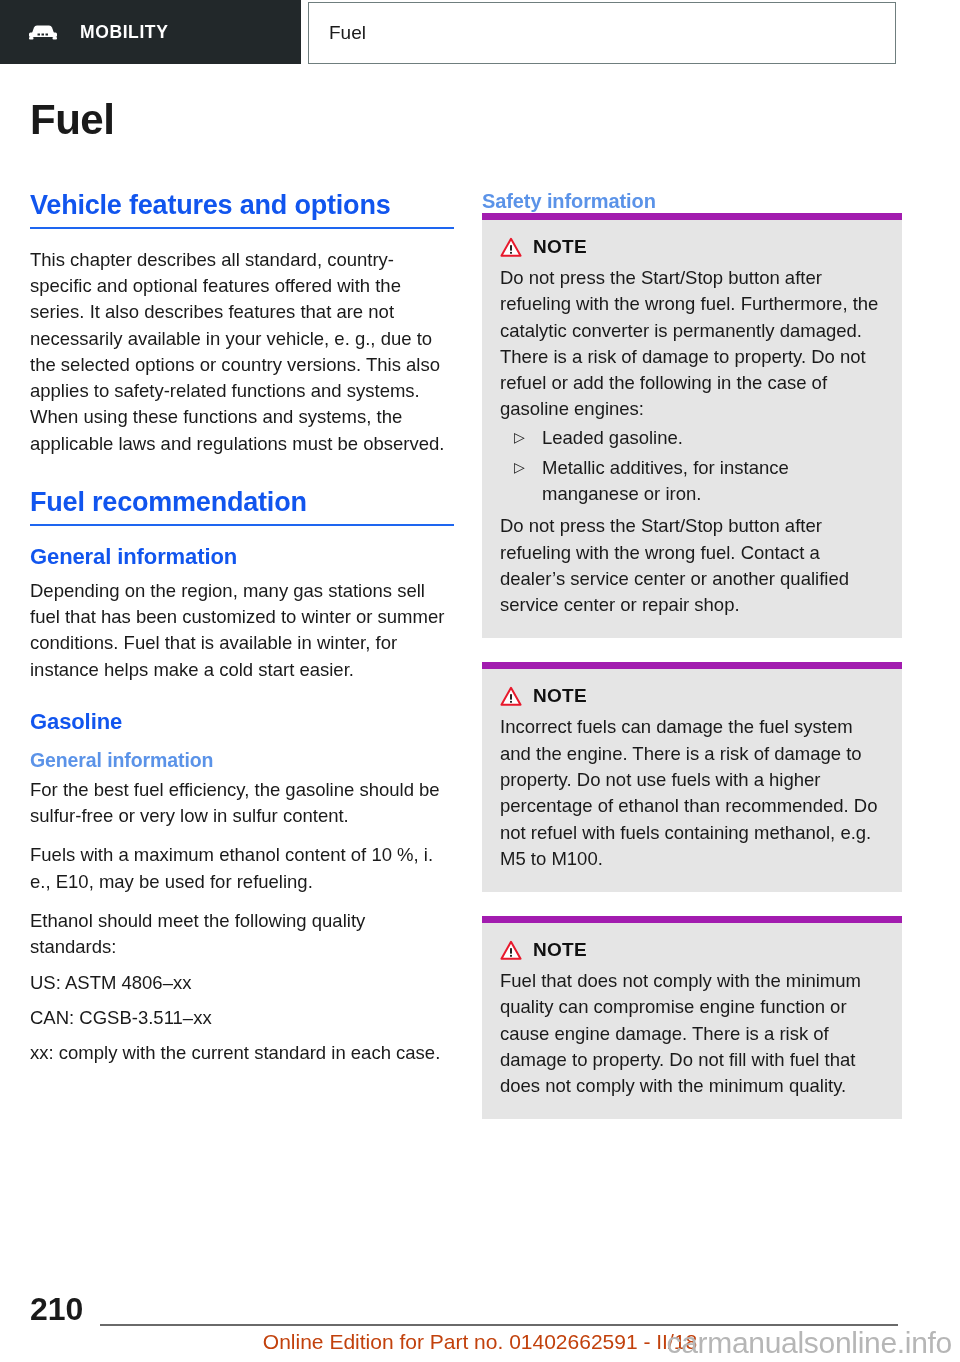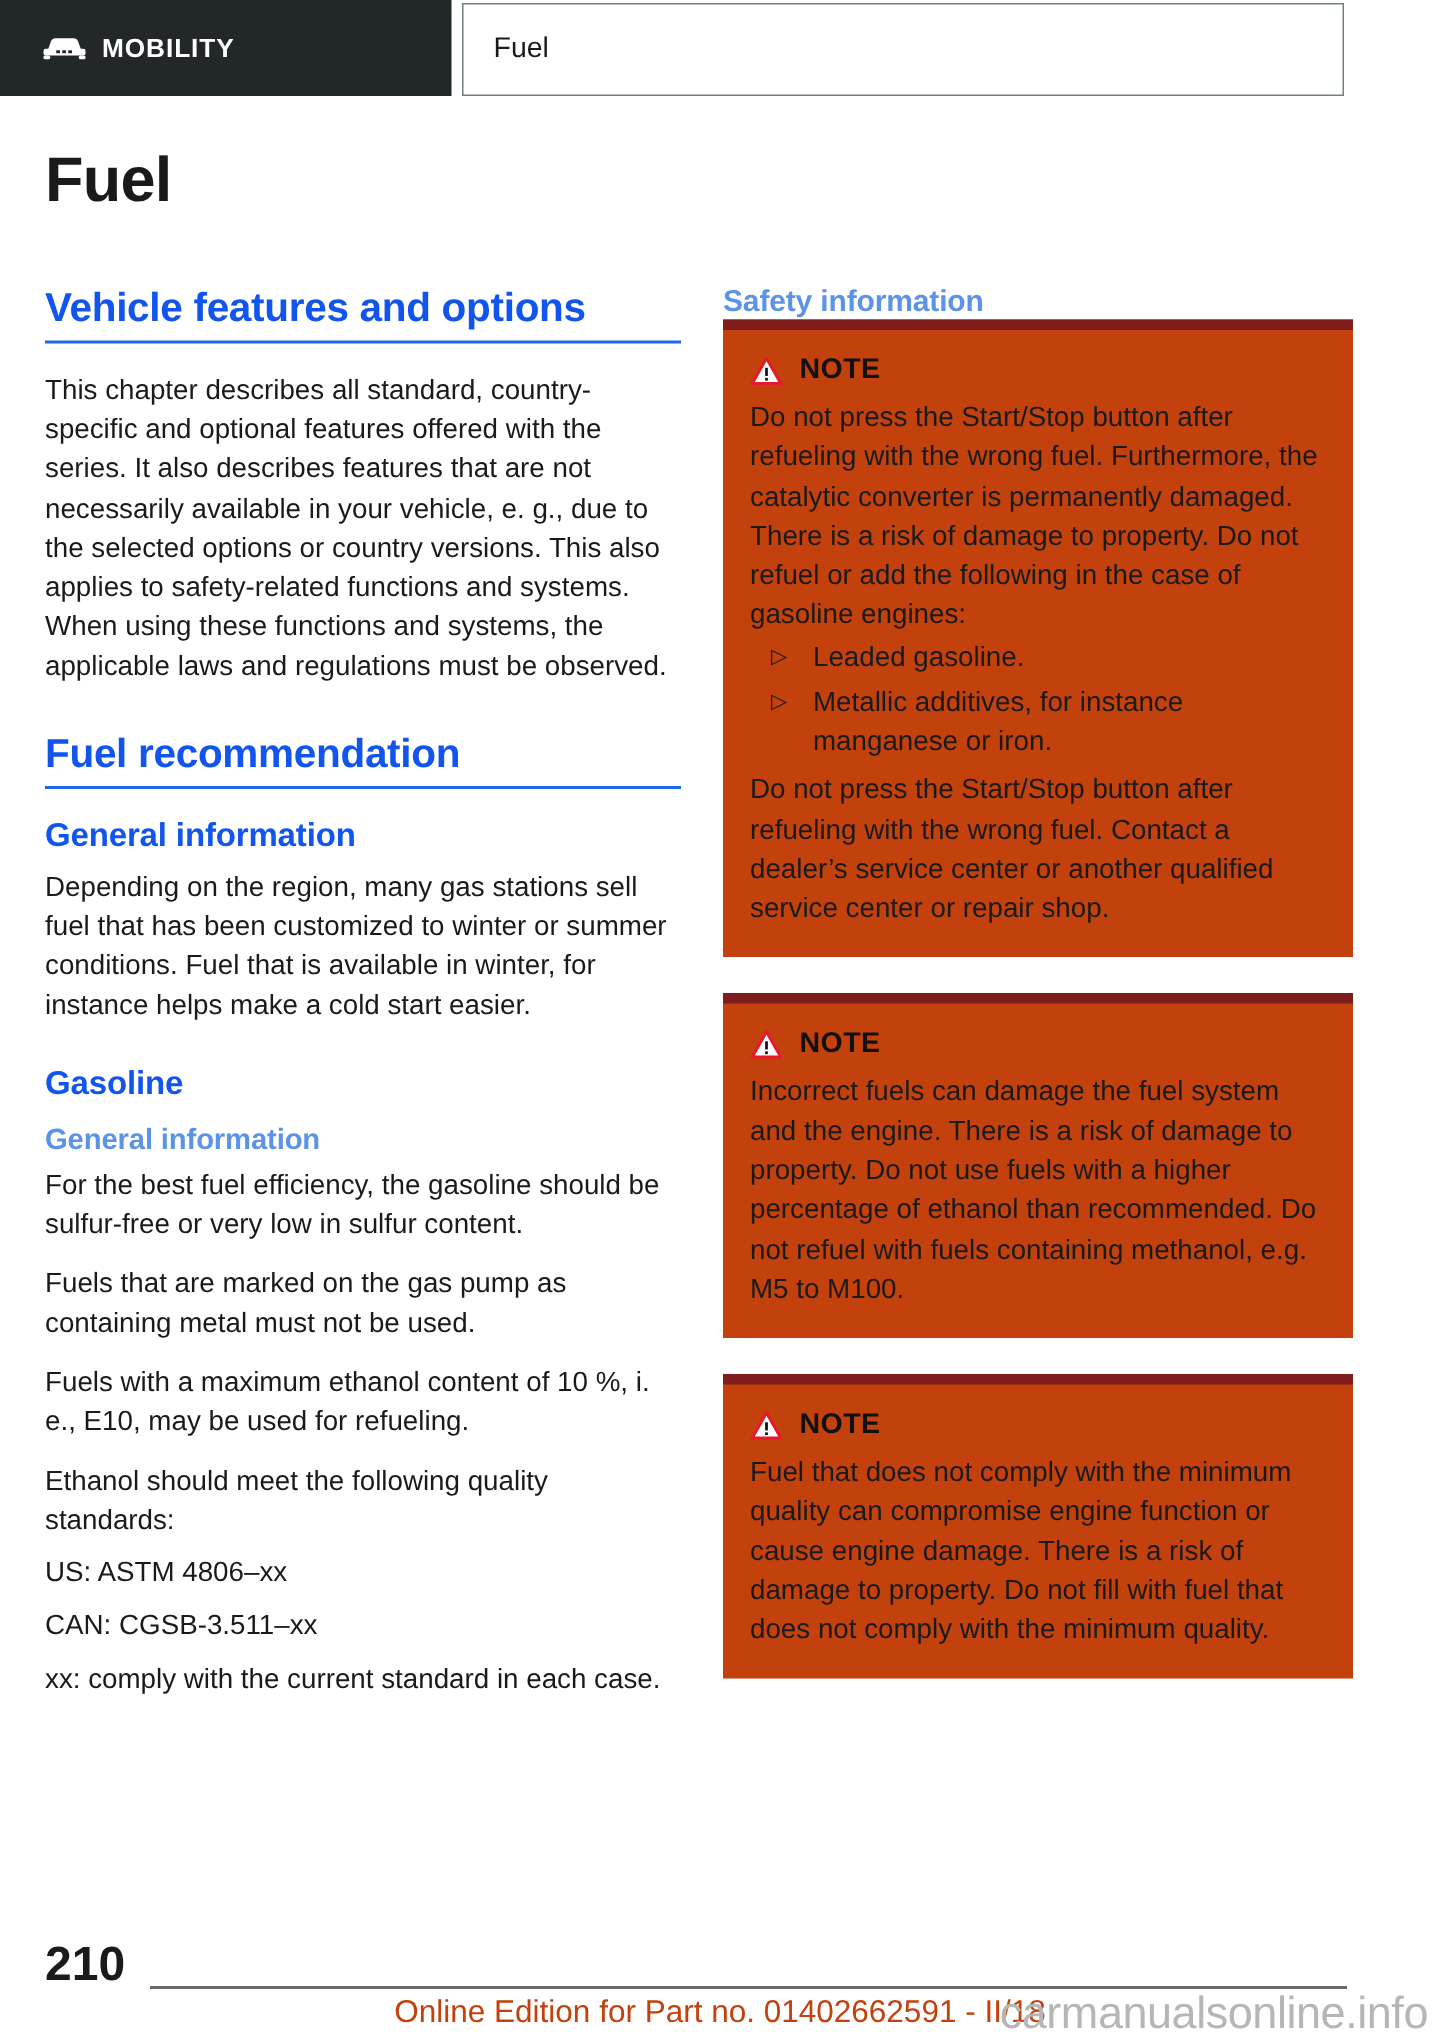--- a/index.html
+++ b/index.html
@@ -27,21 +27,21 @@
 
   .header-brand {
     position: absolute;
     top: 0; left: 0;
     width: 301px;
     height: 64px;
     background: #22282a;
     display: flex;
     align-items: center;
     padding-left: 28px;
-    gap: 10px;
+    gap: 22px;
   }
 
   .brand-icon {
     width: 30px;
     height: 20px;
     display: block;
     flex: 0 0 auto;
   }
 
   .brand-label {
@@ -138,22 +138,22 @@
     line-height: 1.42;
     color: #1a1a1a;
     margin-bottom: 13px;
   }
   p.body:last-child { margin-bottom: 0; }
 
   p.tight { margin-bottom: 9px; }
 
   
   .note {
-    background: #c2410c;
-    border-top: 7px solid #7f1d1d;
+    background: #e5e5e5;
+    border-top: 7px solid #a21caf;
     padding: 16px 18px 20px 18px;
     margin-bottom: 24px;
   }
 
   .note-head {
     display: flex;
     align-items: center;
     gap: 11px;
     margin-bottom: 7px;
   }
@@ -282,21 +282,20 @@
   <p class="body">This chapter describes all standard, country-specific and optional features offered with the series. It also describes features that are not necessarily available in your vehicle, e. g., due to the selected options or country versions. This also applies to safety-related functions and systems. When using these functions and systems, the applicable laws and regulations must be observed.</p>
 
   <h1 class="sec" style="margin-top:30px;">Fuel recommendation</h1>
   <h2 class="sub" style="margin-top:0;">General information</h2>
   <p class="body">Depending on the region, many gas stations sell fuel that has been customized to winter or summer conditions. Fuel that is available in winter, for instance helps make a cold start easier.</p>
 
   <h2 class="sub" style="margin-top:26px;">Gasoline</h2>
   <h3 class="subsub">General information</h3>
 
   <p class="body">For the best fuel efficiency, the gasoline should be sulfur-free or very low in sulfur content.</p>
-  <p class="body">Fuels that are marked on the gas pump as containing metal must not be used.</p>
   <p class="body">Fuels with a maximum ethanol content of 10 %, i. e., E10, may be used for refueling.</p>
   <p class="body tight">Ethanol should meet the following quality standards:</p>
   <p class="body tight">US: ASTM 4806–xx</p>
   <p class="body tight">CAN: CGSB-3.511–xx</p>
   <p class="body">xx: comply with the current standard in each case.</p>
 
 </div>
 
 <div class="col-right">
 

